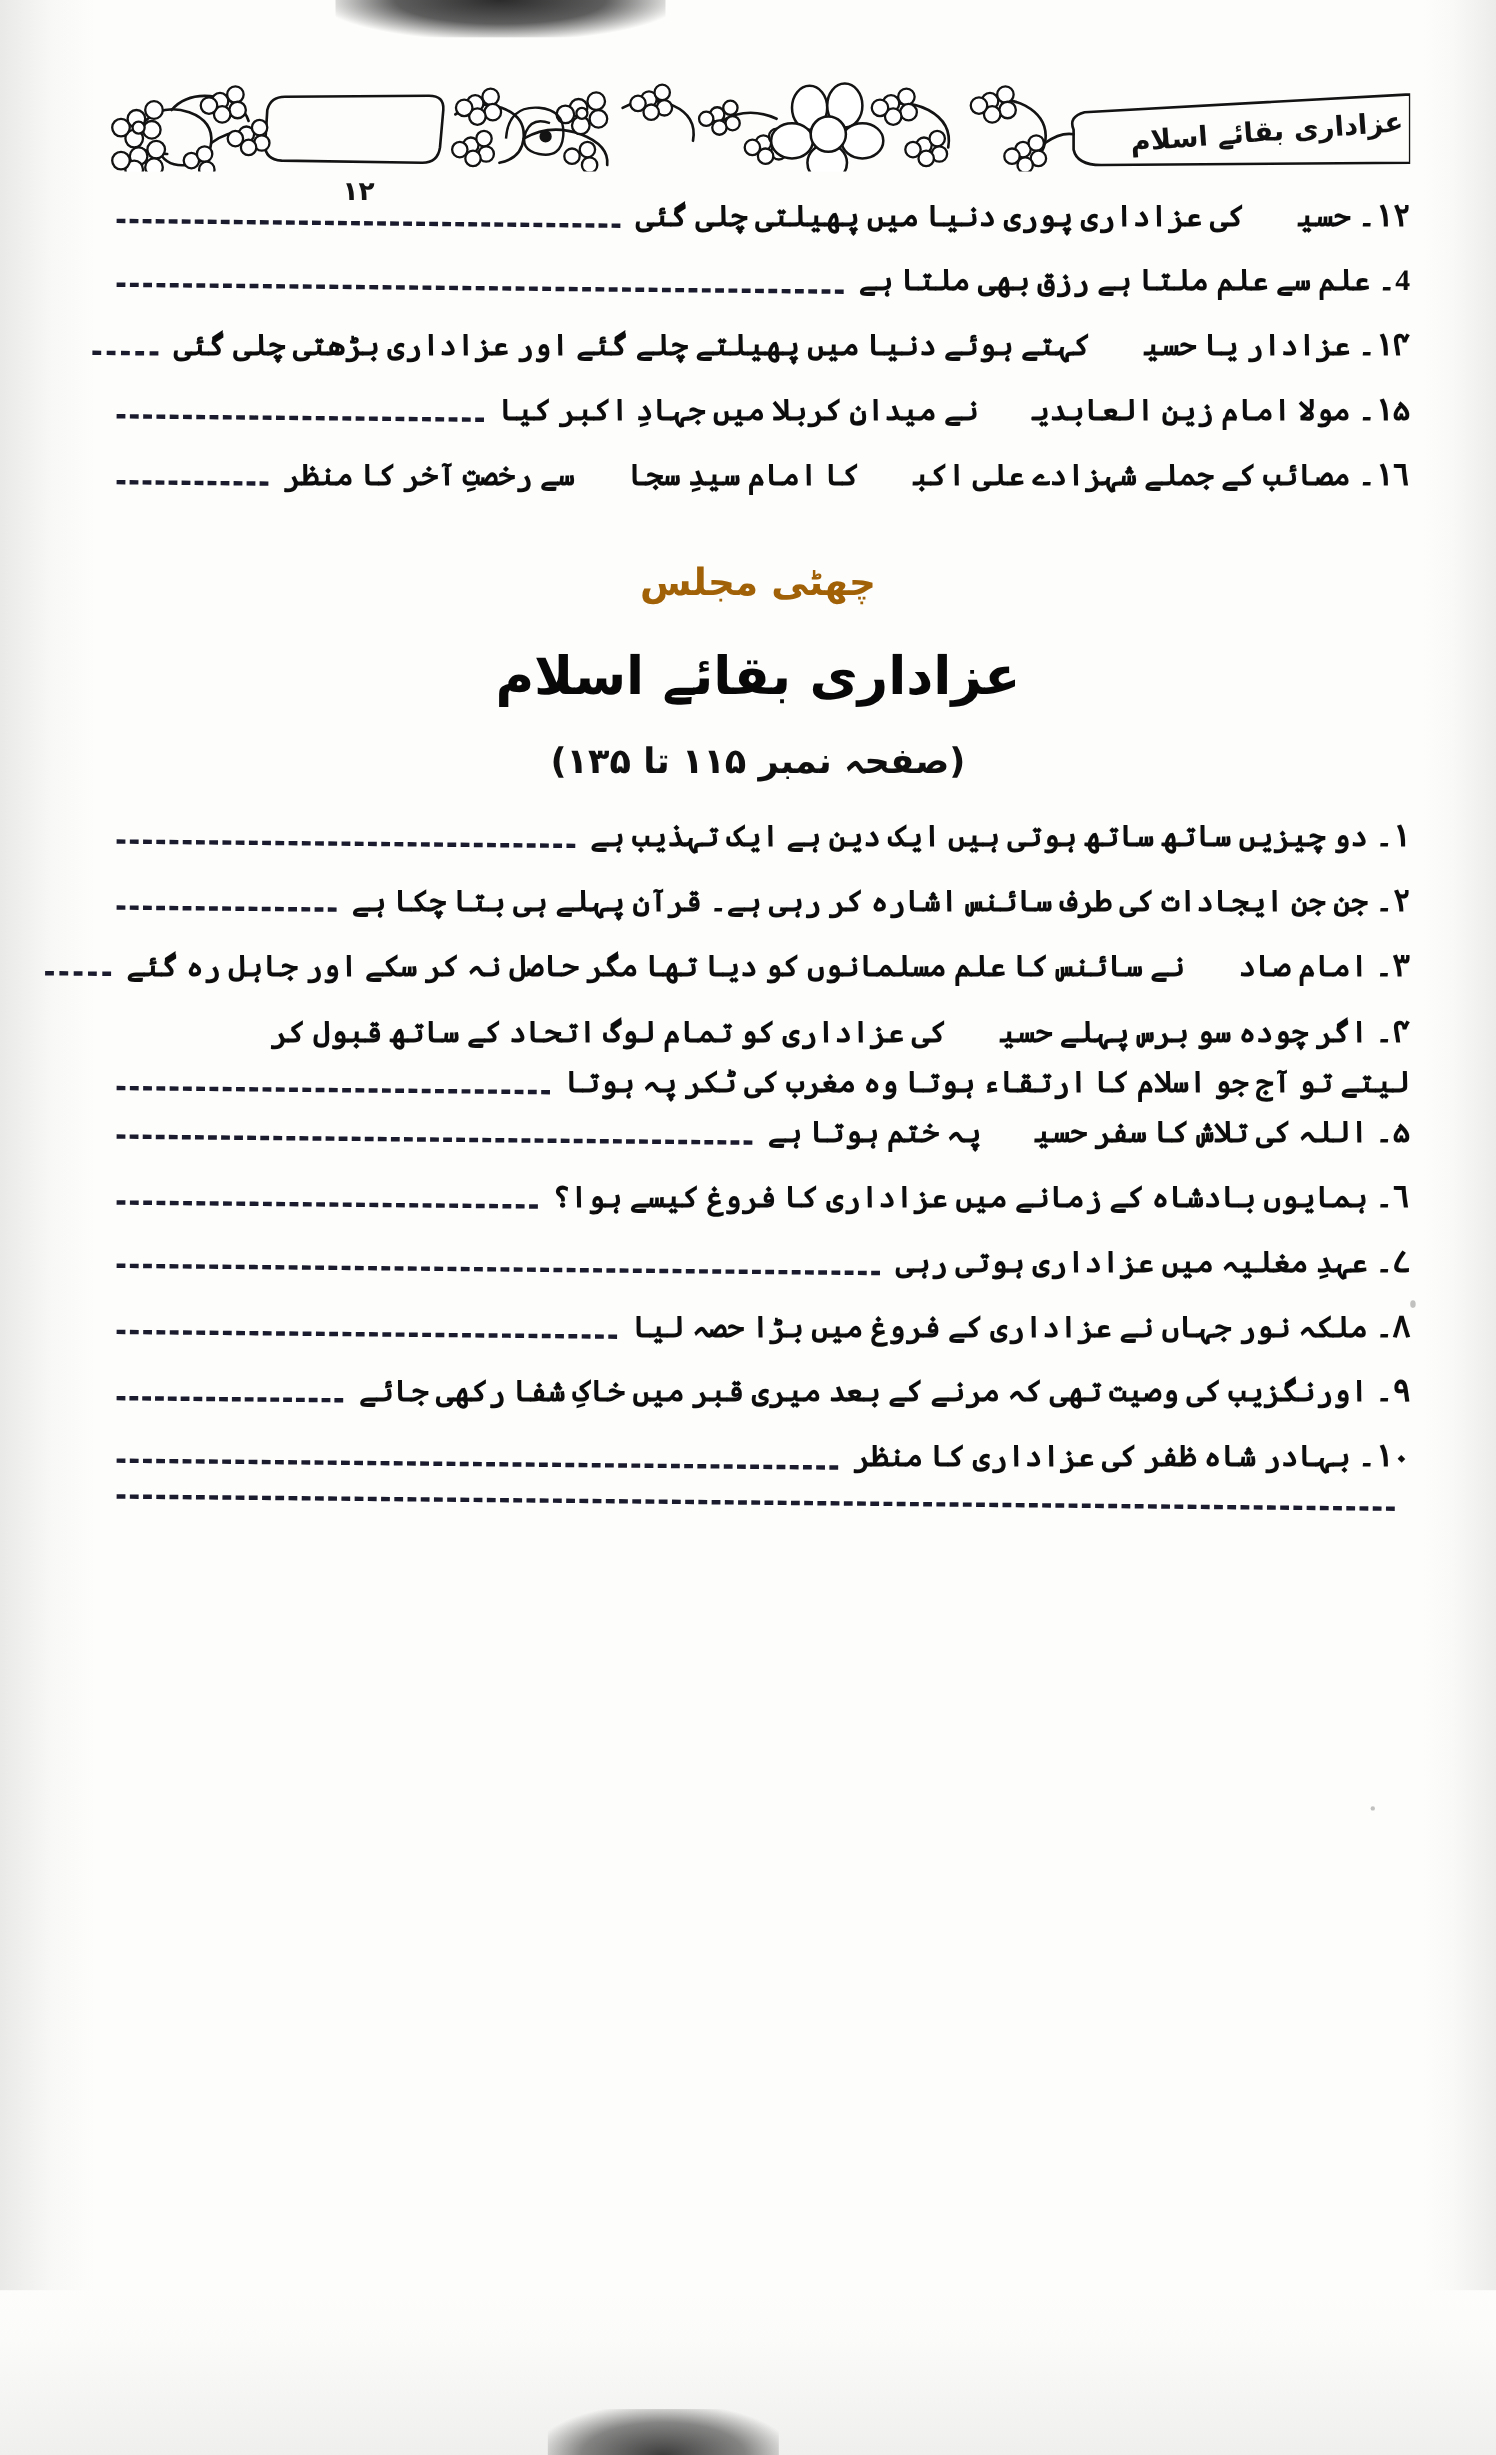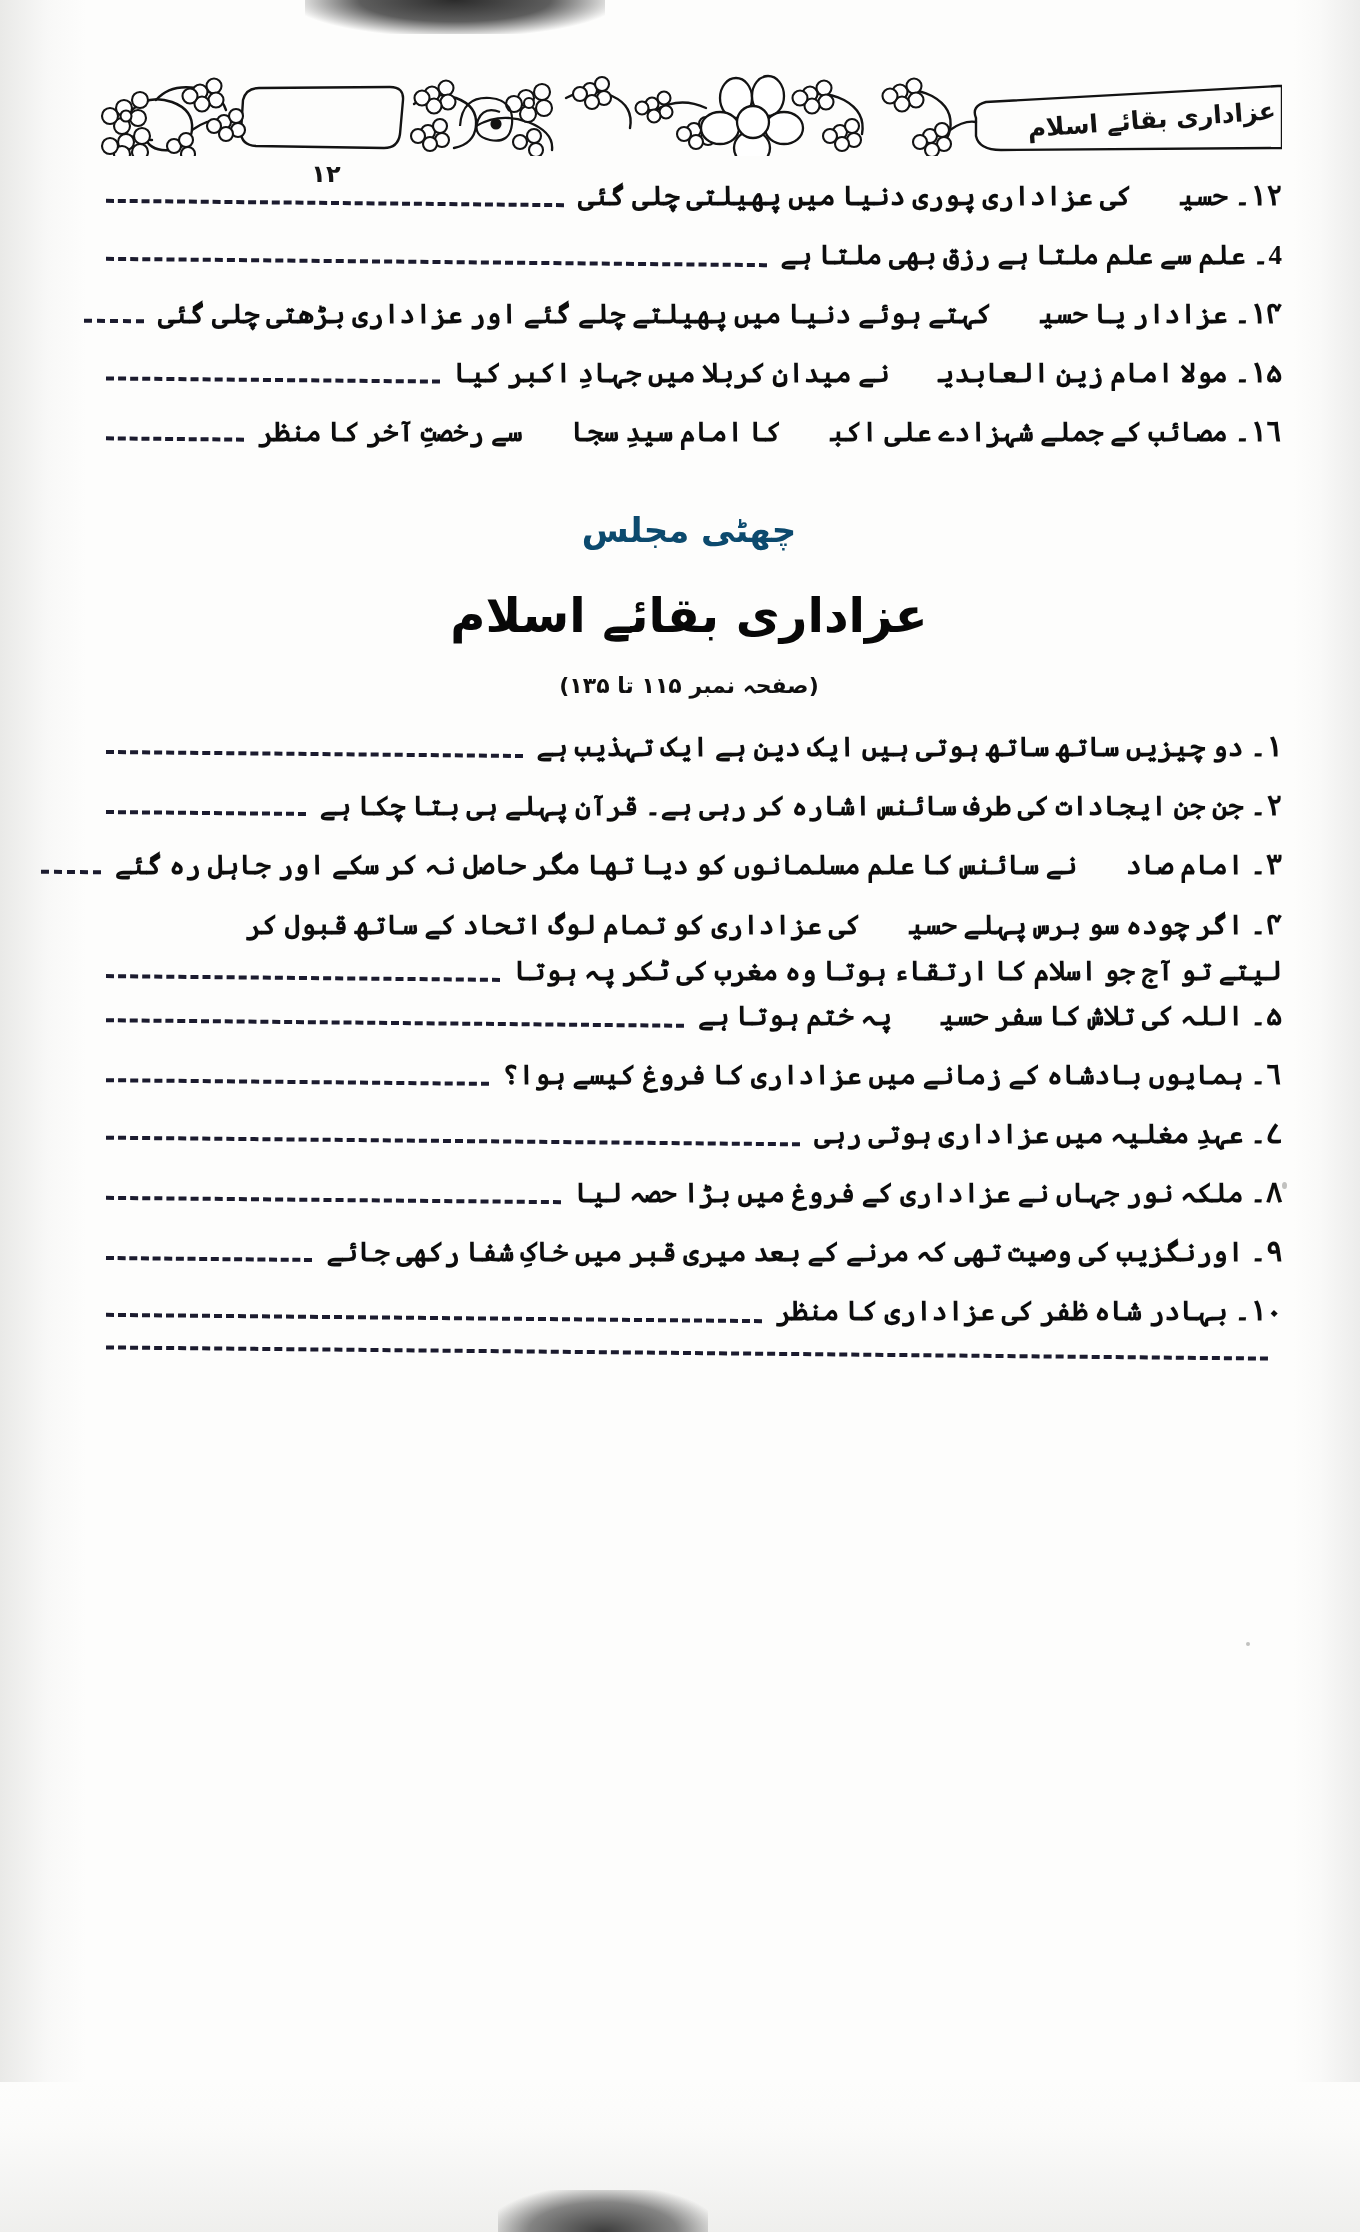--- a/index.html
+++ b/index.html
@@ -158,36 +158,36 @@
   
   .section-block {
     text-align: center;
     direction: rtl;
     margin: 40px 0 26px;
   }
   .majlis-label {
     font-family: "DejaVu Sans", sans-serif;
     font-size: 34px;
     font-weight: 600;
-    color: #0c4a6e;
+    color: #a16207;
     line-height: 1.35;
     margin-bottom: 30px;
   }
   .majlis-title {
     font-family: "DejaVu Sans", sans-serif;
     font-size: 48px;
     font-weight: 700;
     color: #080808;
     line-height: 1.3;
     margin-bottom: 26px;
     letter-spacing: 1px;
   }
   .majlis-pages {
     font-family: "DejaVu Sans", sans-serif;
-    font-size: 22px;
+    font-size: 32px;
     font-weight: 600;
     color: #101010;
     line-height: 1.3;
   }
 </style>
 </head>
 <body>
 
 <div class="page-sheet">
   <div class="page-edge-left"></div>

